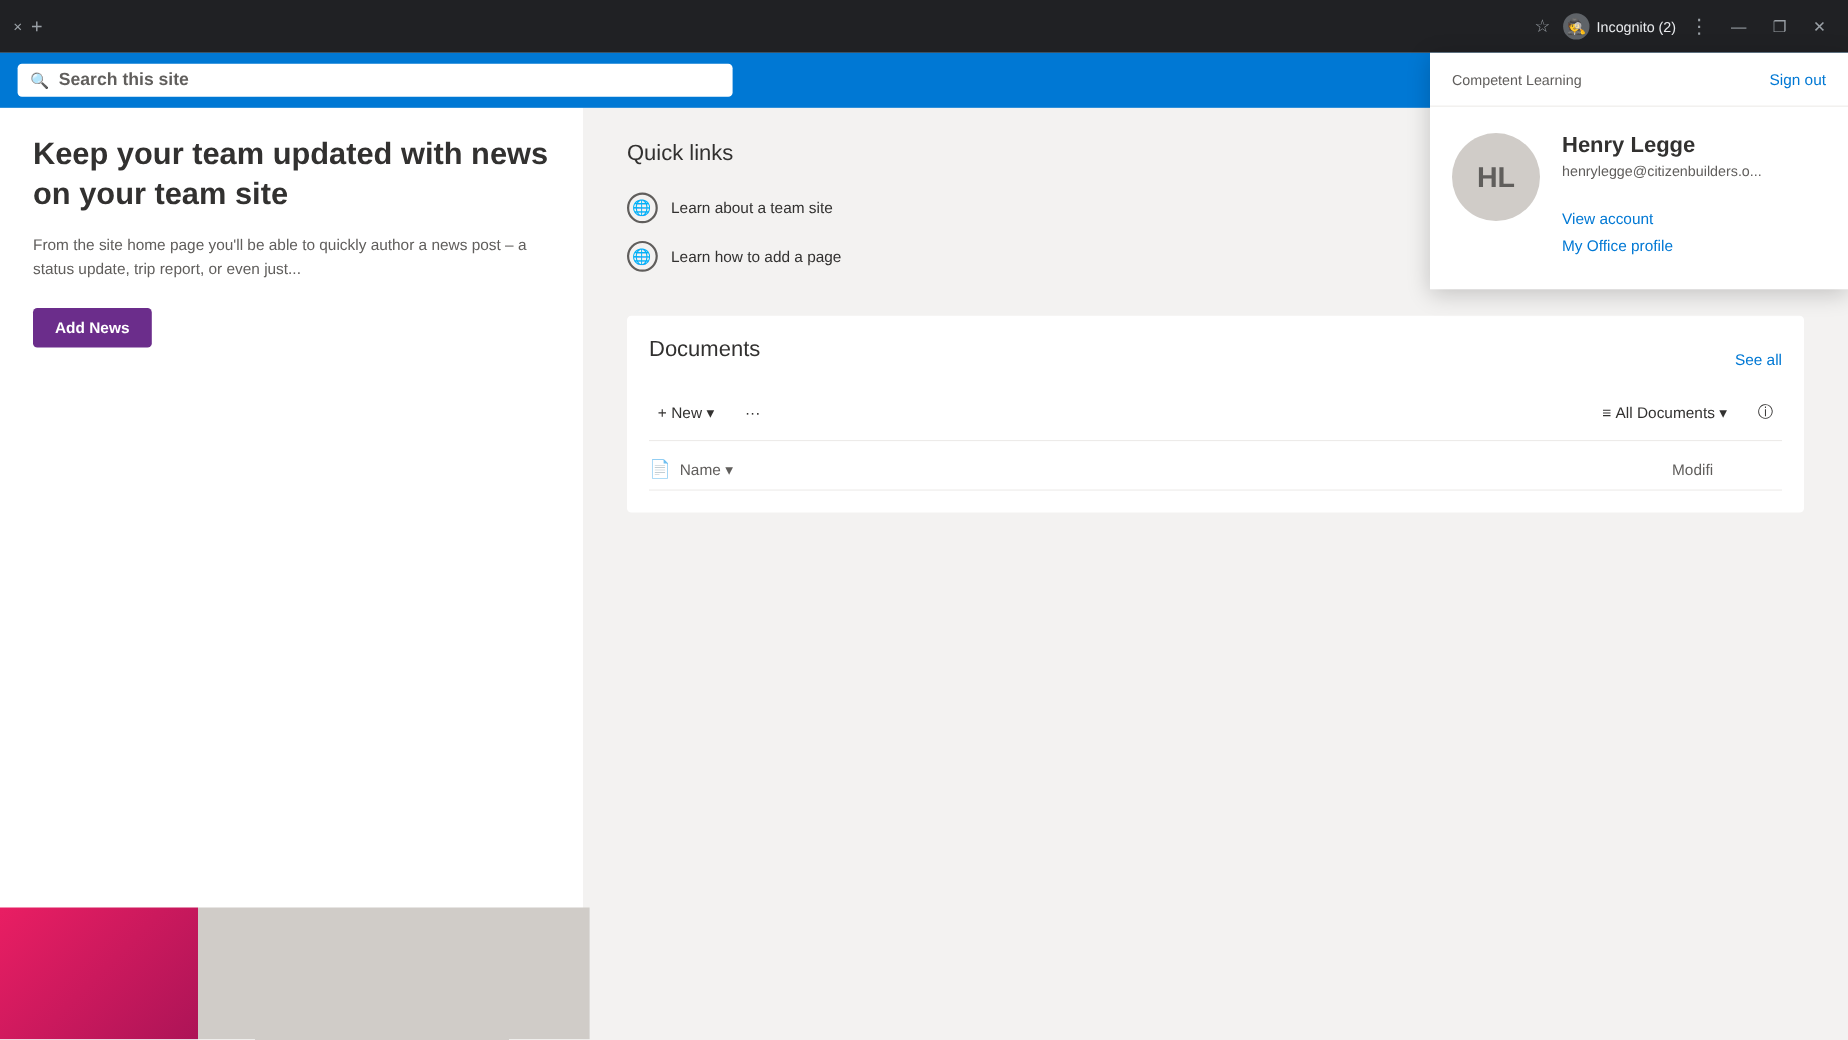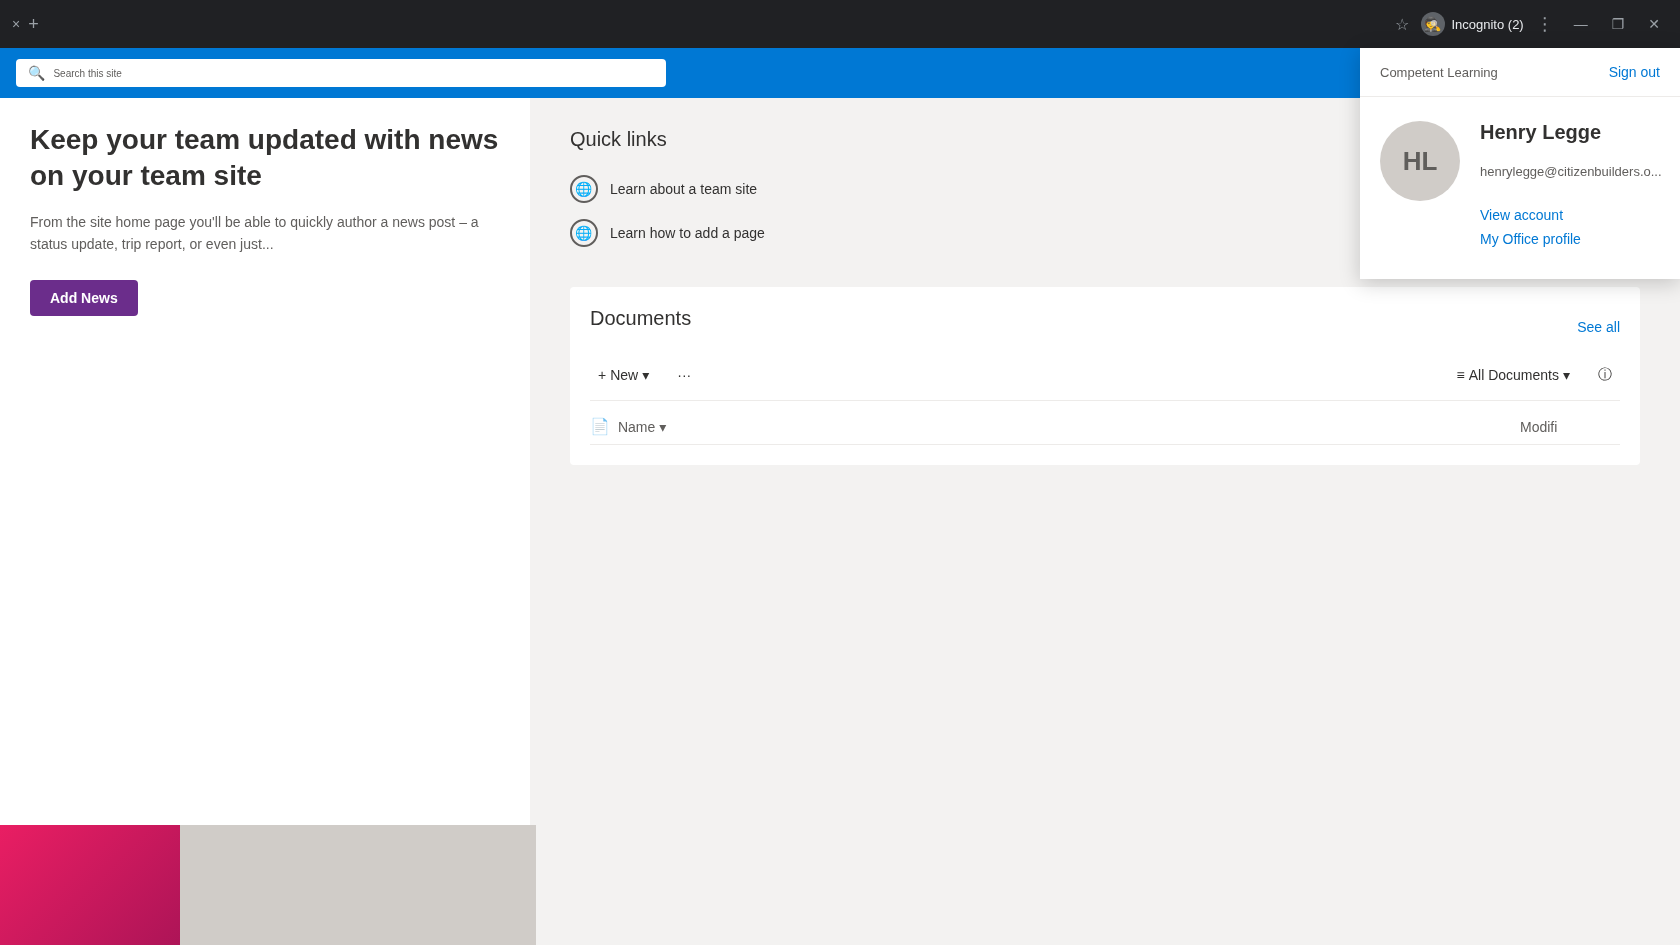--- a/index.html
+++ b/index.html
@@ -61,21 +61,21 @@
       background: white;
       border-radius: 4px;
       display: flex;
       align-items: center;
       padding: 6px 12px;
       gap: 8px;
       width: 650px;
       cursor: text;
     }
     .search-icon { color: #605e5c; font-size: 14px; }
-    .search-input-text { color: #605e5c; font-size: 10px; }
+    .search-input-text { color: #605e5c; font-size: 16px; font-weight: bold; }
     .header-spacer { flex: 1; }
     .header-icons { display: flex; align-items: center; gap: 8px; }
     .header-icon-btn {
       background: none; border: none; cursor: pointer;
       color: white; font-size: 18px;
       width: 36px; height: 36px;
       display: flex; align-items: center; justify-content: center;
       border-radius: 4px;
     }
     .user-avatar {
@@ -209,21 +209,21 @@
       width: 356px;
       height: 120px;
       background: #d0ccc8;
     }
 
     
     .profile-dropdown {
       position: absolute;
       top: 48px;
       right: 0;
-      width: 320px;
+      width: 380px;
       background: white;
       box-shadow: 0 4px 20px rgba(0,0,0,0.2);
       z-index: 100;
     }
     .profile-dropdown-header {
       display: flex;
       align-items: center;
       justify-content: space-between;
       padding: 16px 20px;
       border-bottom: 1px solid #edebe9;
@@ -238,21 +238,21 @@
     .profile-info { display: flex; align-items: flex-start; gap: 20px; }
     .profile-avatar-large {
       width: 80px; height: 80px;
       background: #d0ccc8;
       border-radius: 50%;
       display: flex; align-items: center; justify-content: center;
       font-size: 26px; font-weight: 600; color: #605e5c;
       flex-shrink: 0;
     }
     .profile-details { flex: 1; }
-    .profile-name { font-size: 20px; font-weight: 600; color: #323130; margin-bottom: 20px; }
+    .profile-name { font-size: 20px; font-weight: 600; color: #323130; margin-bottom: 4px; }
     .profile-email { font-size: 13px; color: #605e5c; margin-bottom: 28px; }
     .profile-link { display: block; color: #0078d4; font-size: 14px; cursor: pointer; margin-bottom: 8px; text-decoration: none; }
   </style>
 </head>
 <body>
 
 <div class="browser-chrome">
   <div class="tab-bar">
     <span class="tab-close-icon">×</span>
     <span class="tab-add-icon">+</span>

